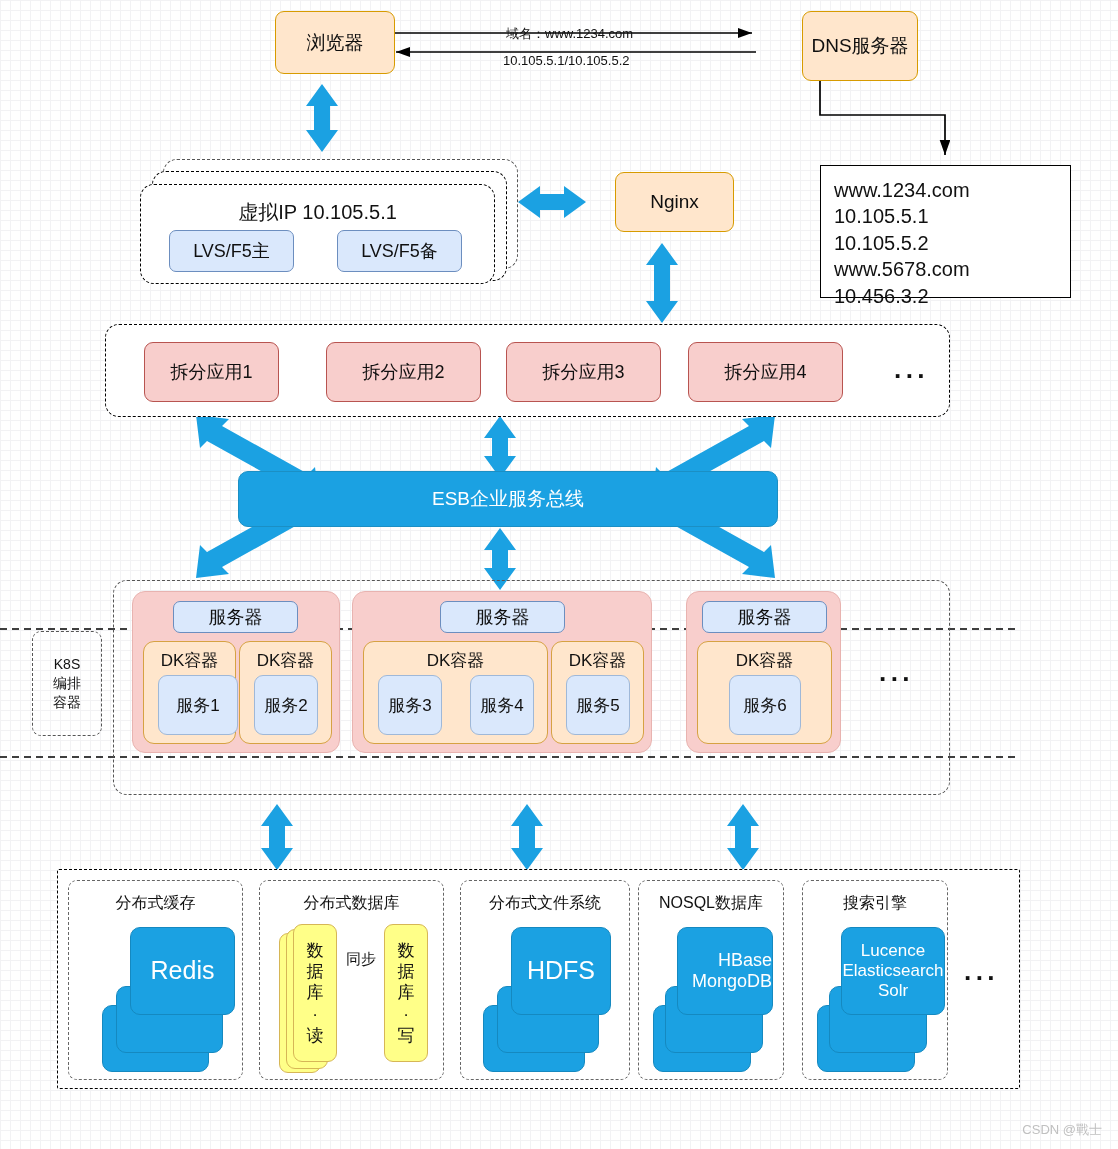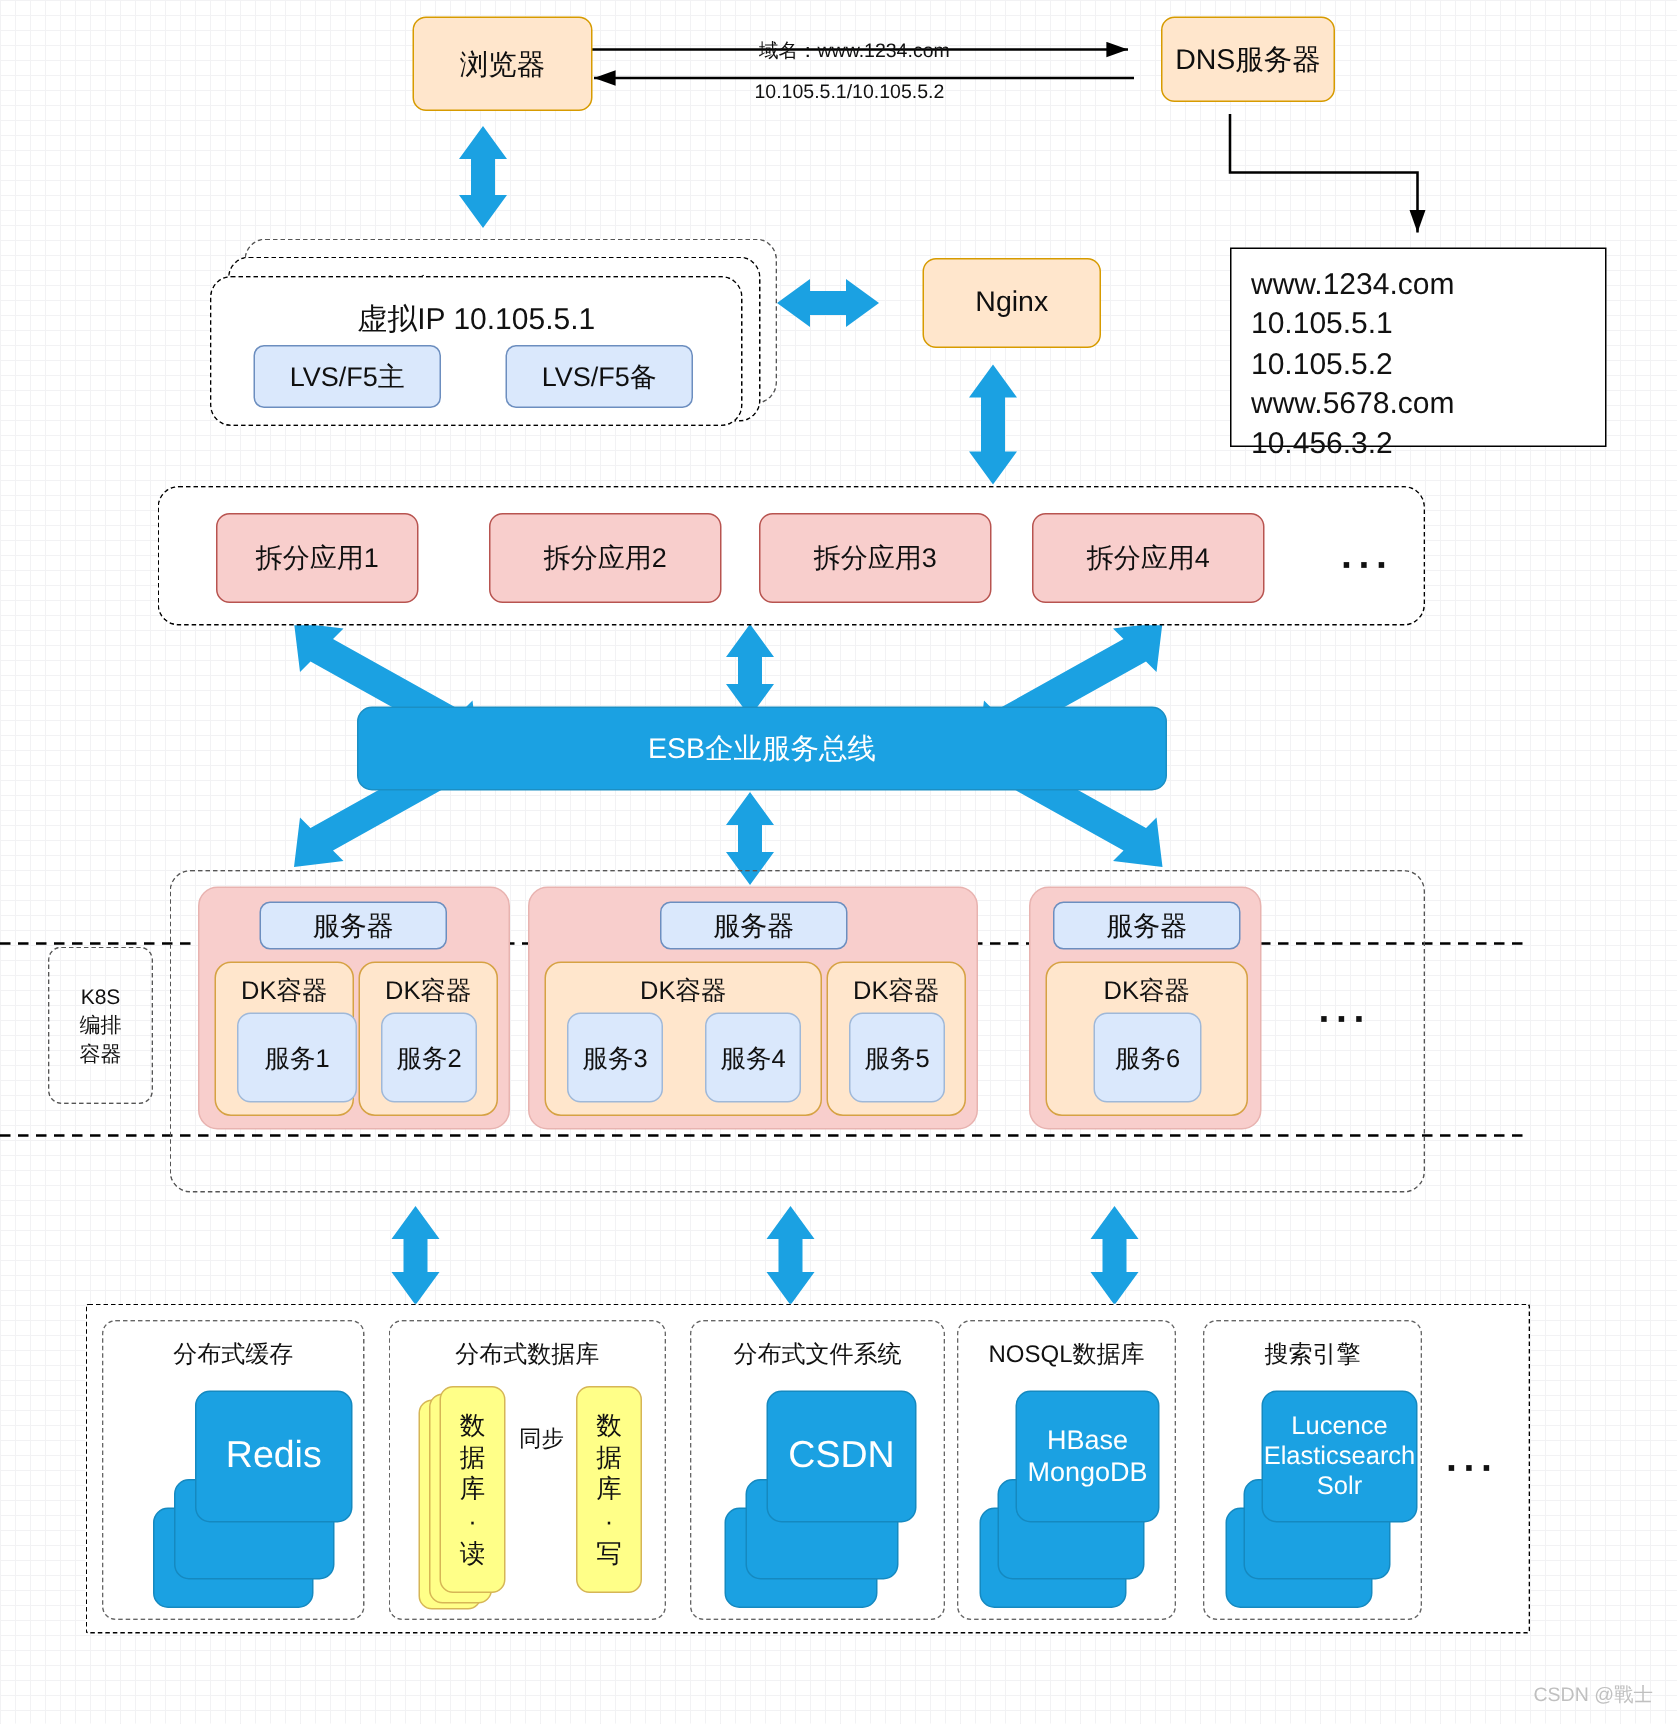--- a/index.html
+++ b/index.html
@@ -146,21 +146,21 @@
     <line x1="0" y1="757" x2="1020" y2="757"></line>
   </g>
 </svg>
 
 <div id="stage">
 
   <div class="node orange" style="left:263px;top:11px;width:120px;height:63px;">
     <span>浏览器</span>
   </div>
 
-  <div class="node orange" style="left:762px;top:11px;width:116px;height:57px;text-align:right;">
+  <div class="node orange" style="left:790px;top:11px;width:116px;height:70px;text-align:right;">
     <span>DNS服务器</span>
   </div>
 
   <div class="lbl" style="left:506px;top:25px;">域名：www.1234.com</div>
   <div class="lbl" style="left:503px;top:53px;">10.105.5.1/10.105.5.2</div>
 
   <div class="node plain-box" style="left:820px;top:165px;width:251px;height:133px;">
     <div class="dnslist">
       <div>www.1234.com</div>
       <div>10.105.5.1</div>
@@ -305,29 +305,29 @@
         <span>写</span>
       </div>
       <div class="lbl" style="left:86px;top:69px;font-size:15px;">同步</div>
     </div>
 
     <div class="node dashed-sq" style="left:402px;top:10px;width:170px;height:200px;">
       <div class="ttl" style="top:12px;">分布式文件系统</div>
       <div class="store-card" style="position:absolute;left:22px;top:124px;width:100px;height:65px;"></div>
       <div class="store-card" style="position:absolute;left:36px;top:105px;width:100px;height:65px;"></div>
       <div class="node store-card" style="left:50px;top:46px;width:100px;height:88px;">
-        <span>CSDN</span>
+        <span>HDFS</span>
       </div>
     </div>
 
     <div class="node dashed-sq" style="left:580px;top:10px;width:146px;height:200px;">
       <div class="ttl" style="top:12px;">NOSQL数据库</div>
       <div class="store-card" style="position:absolute;left:14px;top:124px;width:96px;height:65px;"></div>
       <div class="store-card" style="position:absolute;left:26px;top:105px;width:96px;height:65px;"></div>
-      <div class="node store-card" style="left:38px;top:46px;width:96px;height:88px;flex-direction:column;font-size:18px;">
+      <div class="node store-card" style="left:38px;top:46px;width:96px;height:88px;flex-direction:column;font-size:18px;align-items:flex-end;">
         <span>HBase</span>
         <span>MongoDB</span>
       </div>
     </div>
 
     <div class="node dashed-sq" style="left:744px;top:10px;width:146px;height:200px;">
       <div class="ttl" style="top:12px;">搜索引擎</div>
       <div class="store-card" style="position:absolute;left:14px;top:124px;width:96px;height:65px;"></div>
       <div class="store-card" style="position:absolute;left:26px;top:105px;width:96px;height:65px;"></div>
       <div class="node store-card" style="left:38px;top:46px;width:104px;height:88px;flex-direction:column;font-size:17px;">

